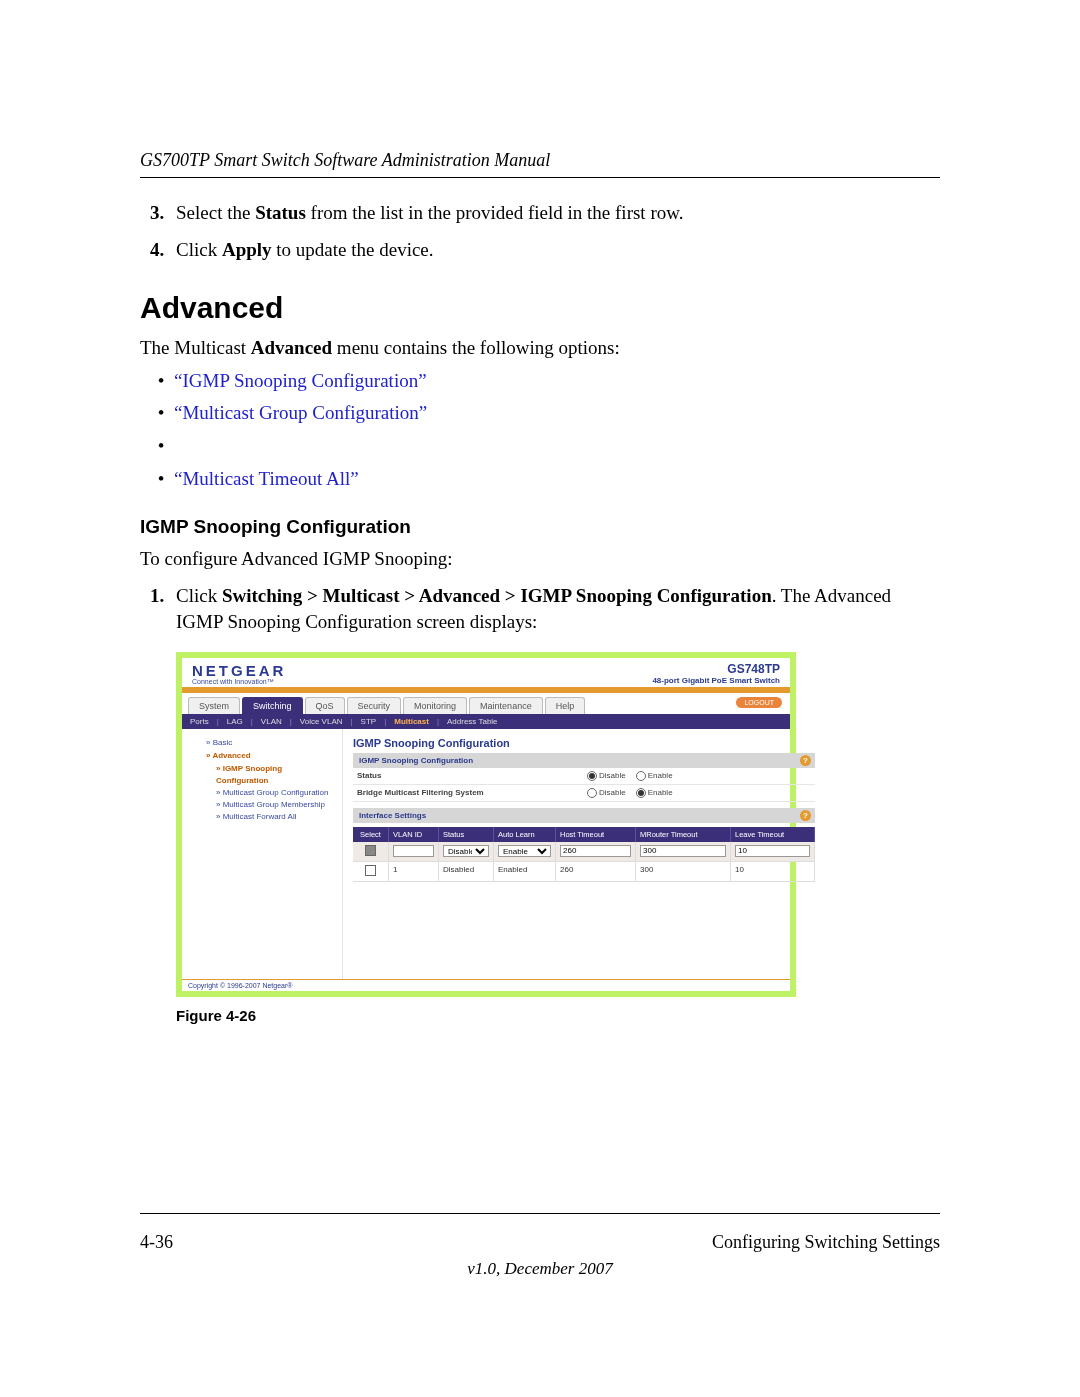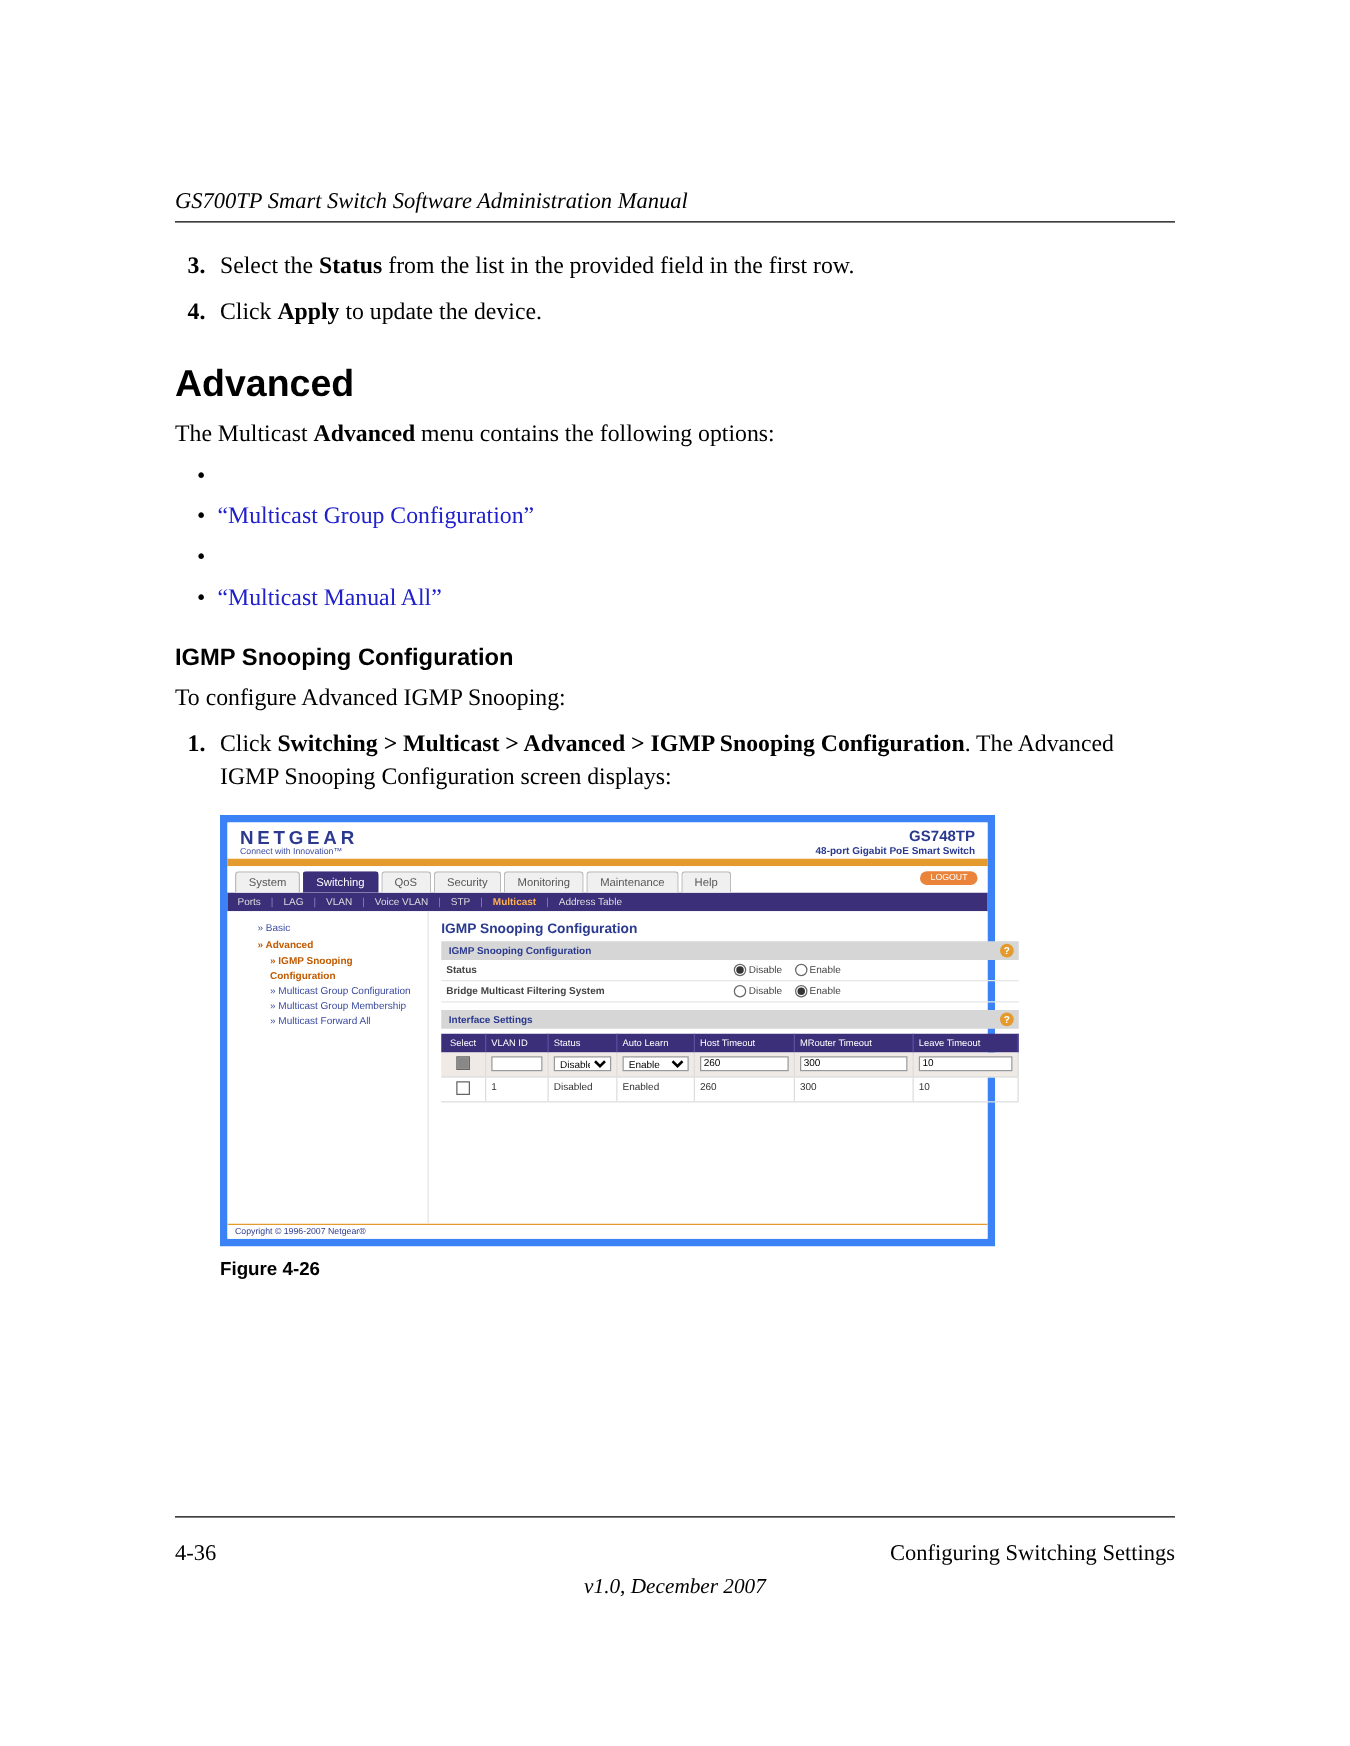--- a/index.html
+++ b/index.html
@@ -76,21 +76,21 @@
   .figcaption {
     font-family: Arial, Helvetica, sans-serif;
     font-weight: bold;
     font-size: 15px;
     margin: 10px 0 0 36px;
   }
 
   
   .shot {
     width: 620px;
-    background: #3b82f6;
+    background: #bef264;
     padding: 6px;
     box-sizing: border-box;
     font-family: Verdana, Arial, sans-serif;
     font-size: 9px;
     color: #333;
   }
   .shot-inner {
     background: #fff;
   }
   .brandbar {
@@ -304,31 +304,32 @@
   </div>
 
   <div class="h1">Advanced</div>
   <div class="body-text">
     <span>The Multicast </span><b>Advanced</b><span> menu contains the following options:</span>
   </div>
 
   <div class="bullets body-text">
     <div class="bullet-row">
       <div class="bullet-dot">•</div>
+      <div class="link">“IGMP Snooping Configuration”</div>
     </div>
     <div class="bullet-row">
       <div class="bullet-dot">•</div>
       <div class="link">“Multicast Group Configuration”</div>
     </div>
     <div class="bullet-row">
       <div class="bullet-dot">•</div>
     </div>
     <div class="bullet-row">
       <div class="bullet-dot">•</div>
-      <div class="link">“Multicast Manual All”</div>
+      <div class="link">“Multicast Timeout All”</div>
     </div>
   </div>
 
   <div class="h2">IGMP Snooping Configuration</div>
   <div class="body-text">To configure Advanced IGMP Snooping:</div>
 
   <div class="body-text">
     <div class="ol-step" style="margin-top:10px">
       <div class="ol-num">1.</div>
       <div class="ol-content">

